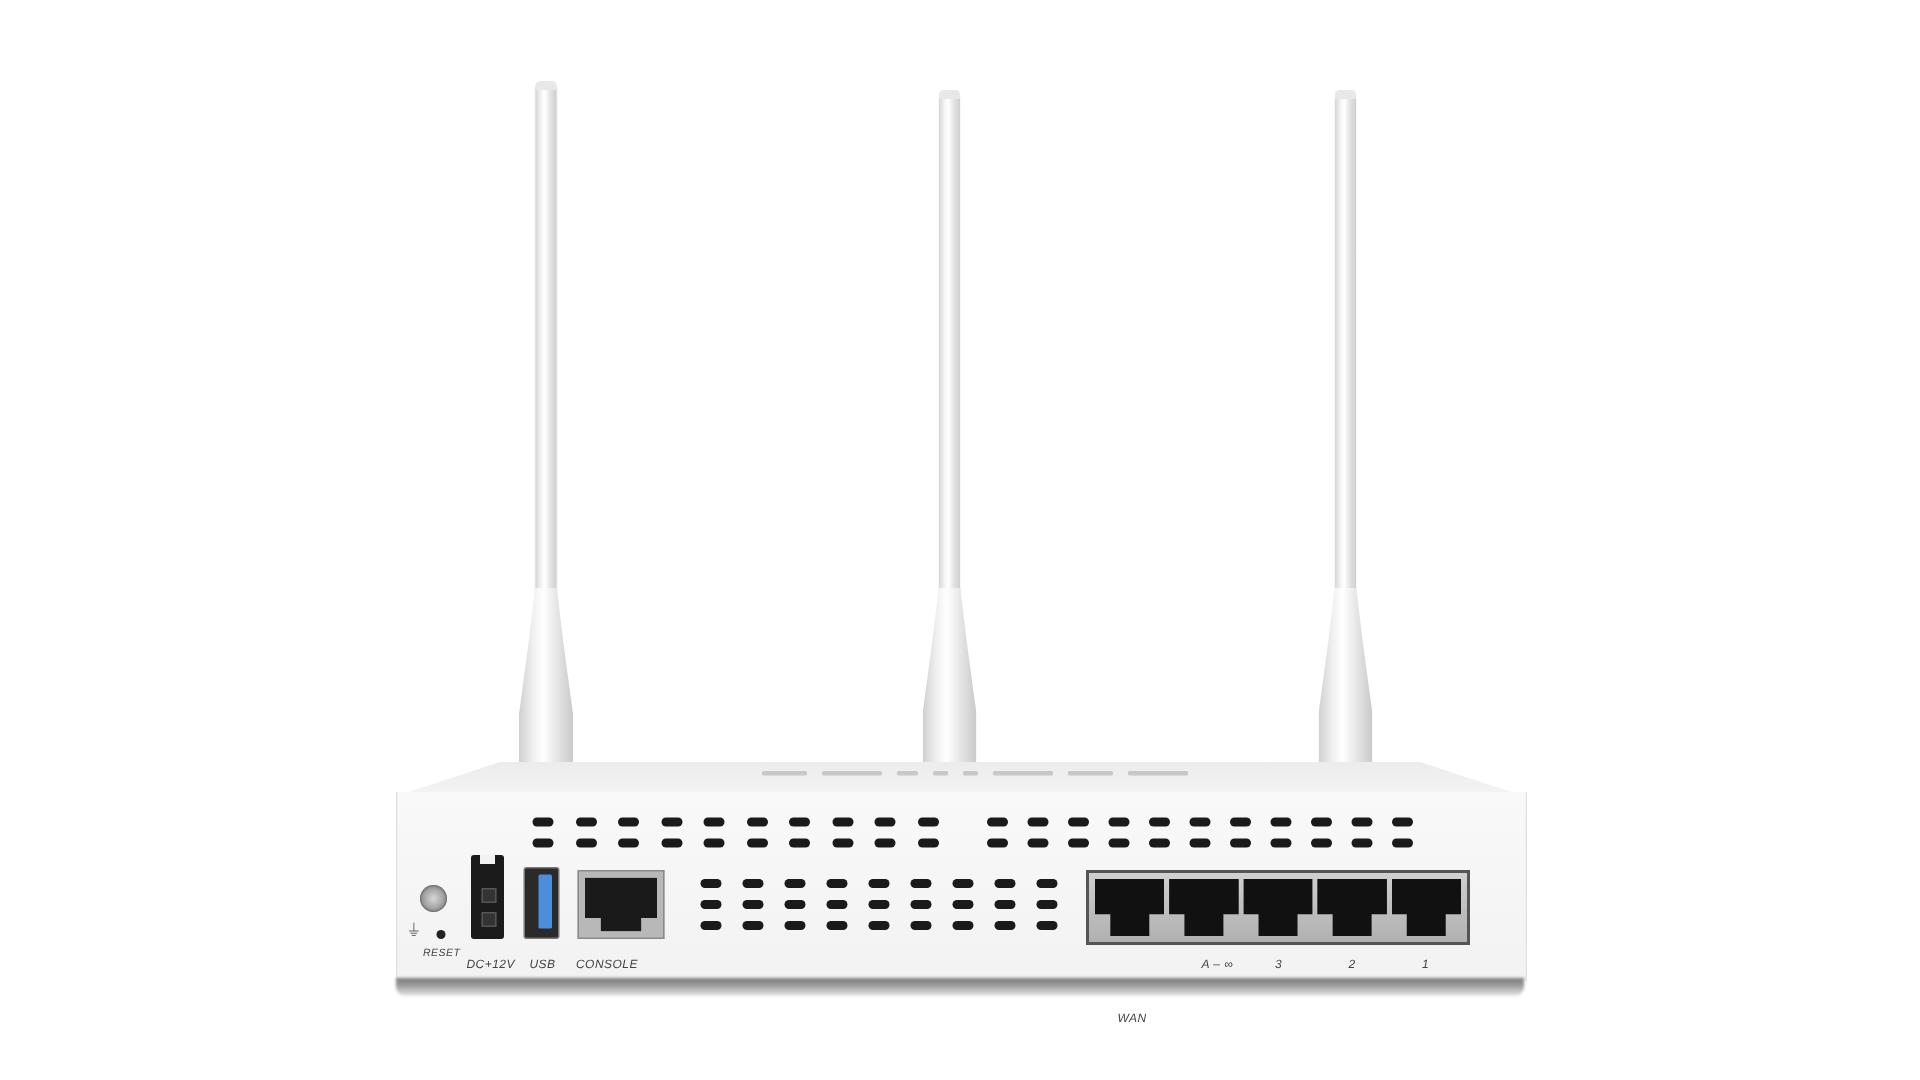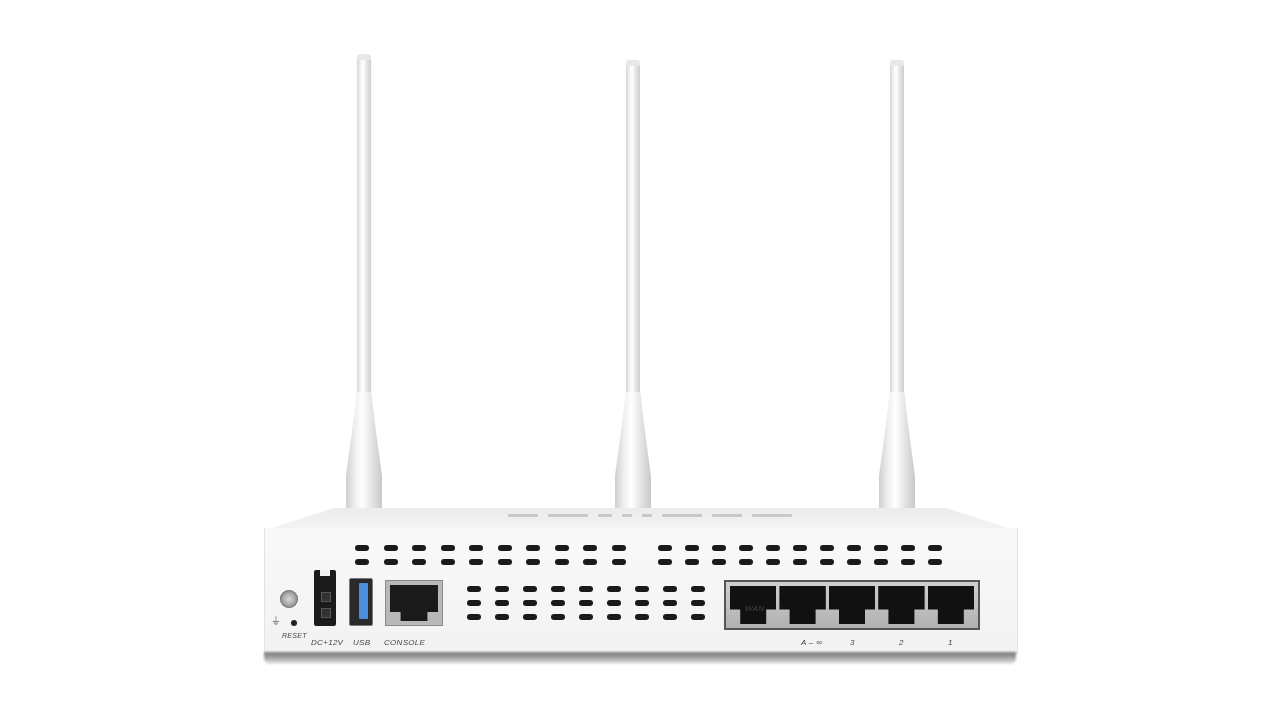--- a/index.html
+++ b/index.html
@@ -238,19 +238,19 @@
   </div>
   <div class="lbl" style="left:384px; top:638px;">CONSOLE</div>
 
   <div class="lan-block">
     <div class="lan-port"></div>
     <div class="lan-port"></div>
     <div class="lan-port"></div>
     <div class="lan-port"></div>
     <div class="lan-port"></div>
   </div>
-  <div class="lbl" style="left:745px; top:604px;">WAN</div>
+  <div class="lbl" style="left:745px; top:674px;">WAN</div>
   <div class="lbl" style="left:801px; top:638px;">A – ∞</div>
   <div class="lbl" style="left:850px; top:638px;">3</div>
   <div class="lbl" style="left:899px; top:638px;">2</div>
   <div class="lbl" style="left:948px; top:638px;">1</div>
 
 </div>
 
 </body></html>

